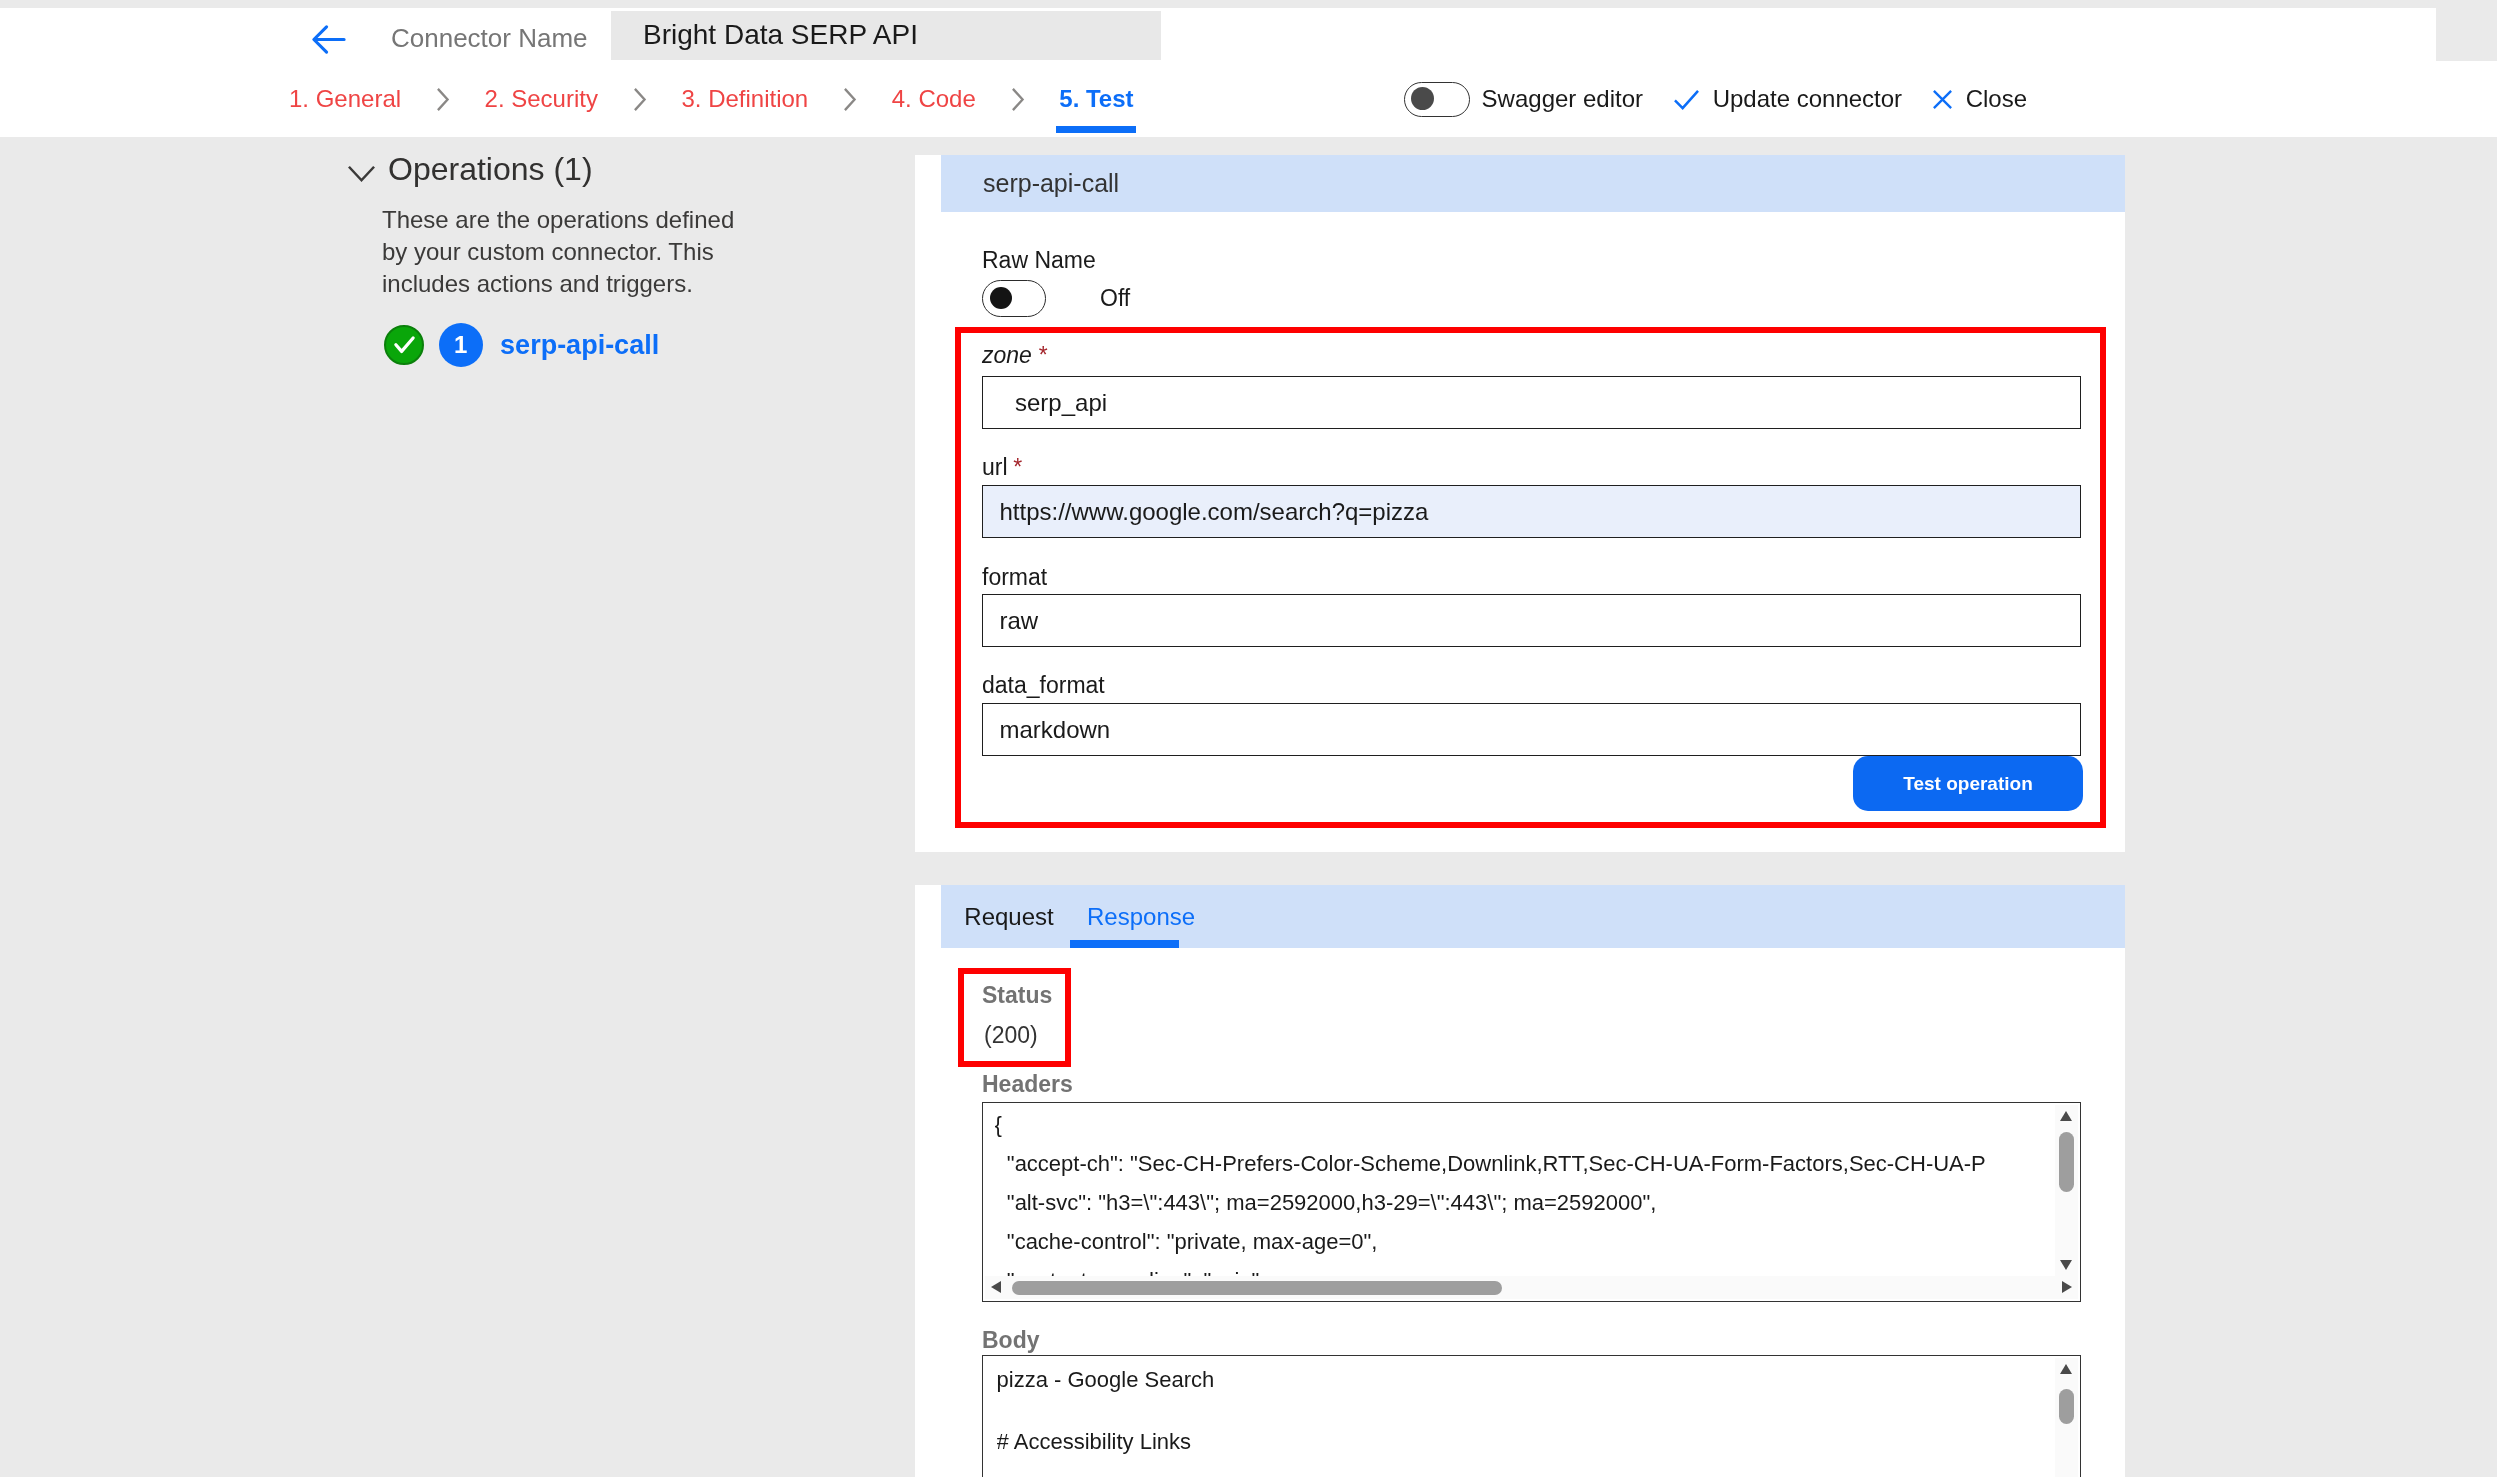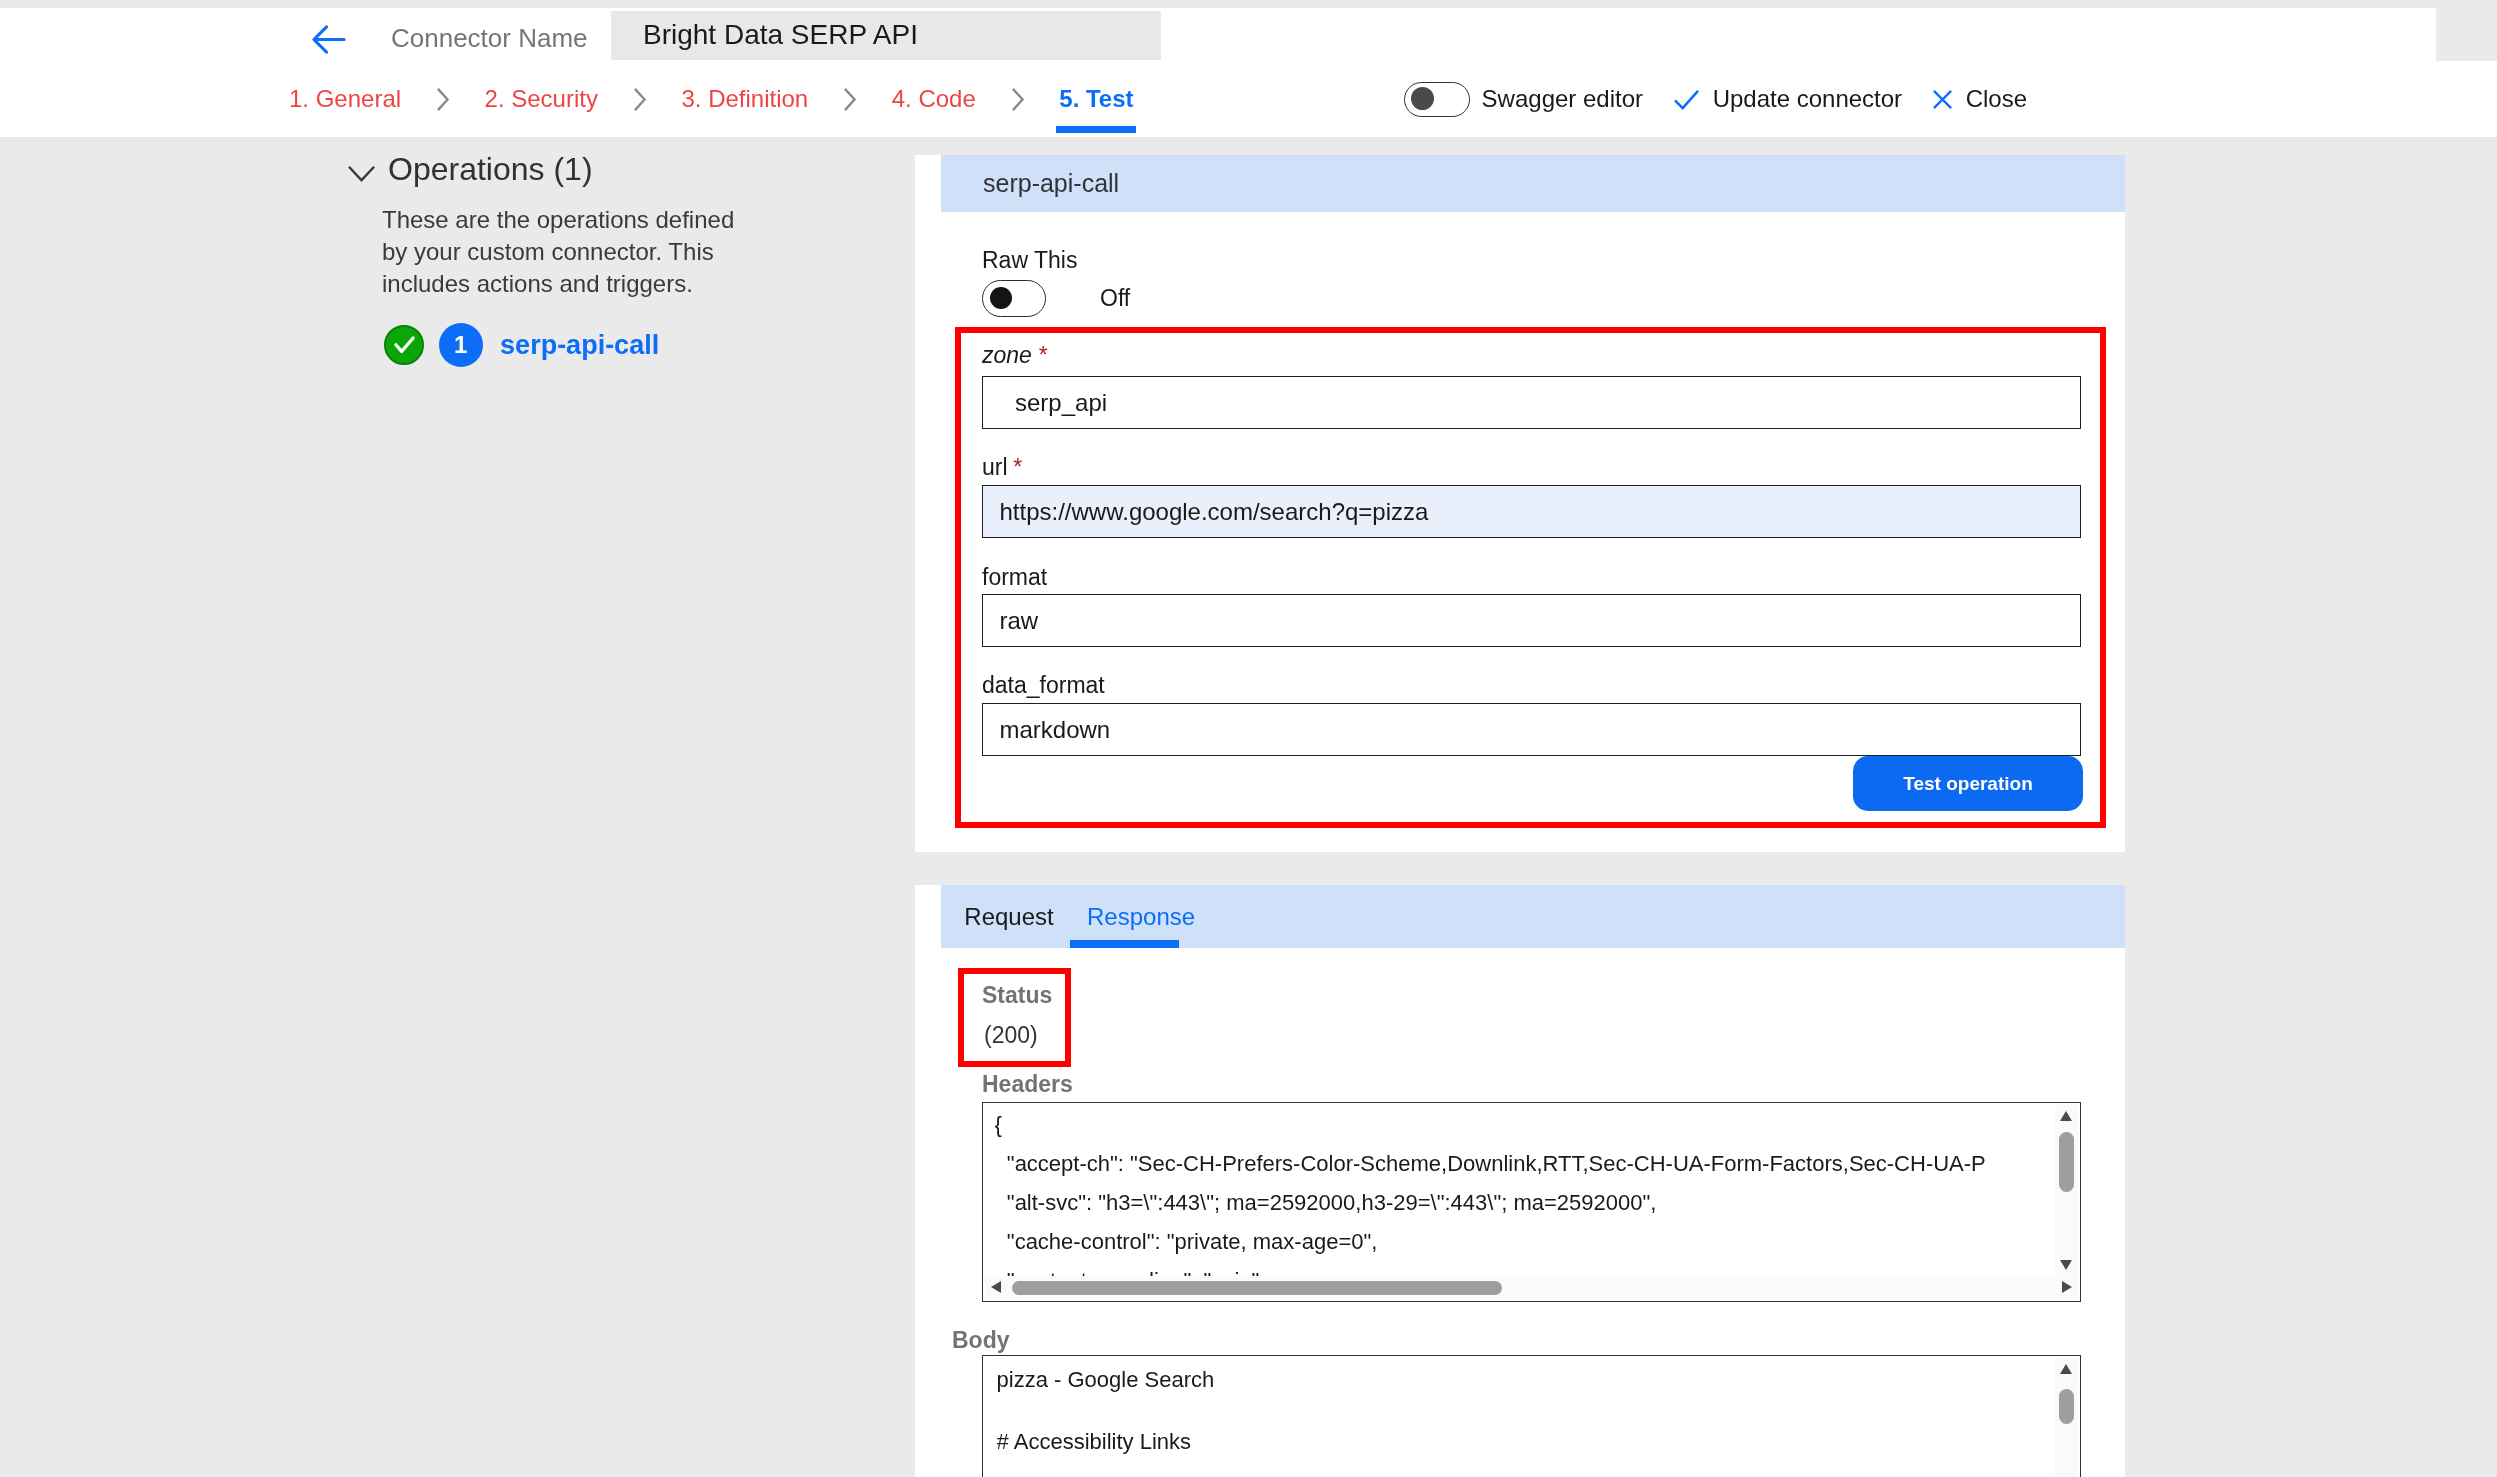--- a/index.html
+++ b/index.html
@@ -165,21 +165,21 @@
     </div>
     <div class="num-badge">1</div>
     <div class="op-link">serp-api-call</div>
   </div>
 
   <div class="abs panel1"></div>
   <div class="abs op-header">
     <span>serp-api-call</span>
   </div>
 
-  <div class="abs field-label" style="left:982px; top:247px;">Raw This</div>
+  <div class="abs field-label" style="left:982px; top:247px;">Raw Name</div>
   <div class="abs toggle2">
       <div class="knob"></div>
     </div>
   <div class="abs off-lbl">Off</div>
 
   <div class="abs field-label" style="left:982px; top:342px;font-style:italic;">
     <span>zone</span><span class="req">*</span>
   </div>
   <input class="tfield" style="left: 982px; top: 376px; padding-left: 32px;" readonly="" value="serp_api">
 
@@ -221,21 +221,21 @@
       <div class="vthumb" style="top:27px; height:60px;"></div>
       <div class="tri-down"></div>
     </div>
     <div class="hsb">
       <div class="tri-left"></div>
       <div class="hthumb" style="left:27px; width:490px;"></div>
       <div class="tri-right"></div>
     </div>
   </div>
 
-  <div class="abs bold-lbl" style="left:952px; top:1327px;">Body</div>
+  <div class="abs bold-lbl" style="left:982px; top:1327px;">Body</div>
   <div class="scrollbox body-box">
     <div class="sb-content">pizza - Google Search
 
 # Accessibility Links</div>
     <div class="vsb">
       <div class="tri-up"></div>
       <div class="vthumb" style="top:31px; height:35px;"></div>
     </div>
   </div>
 

